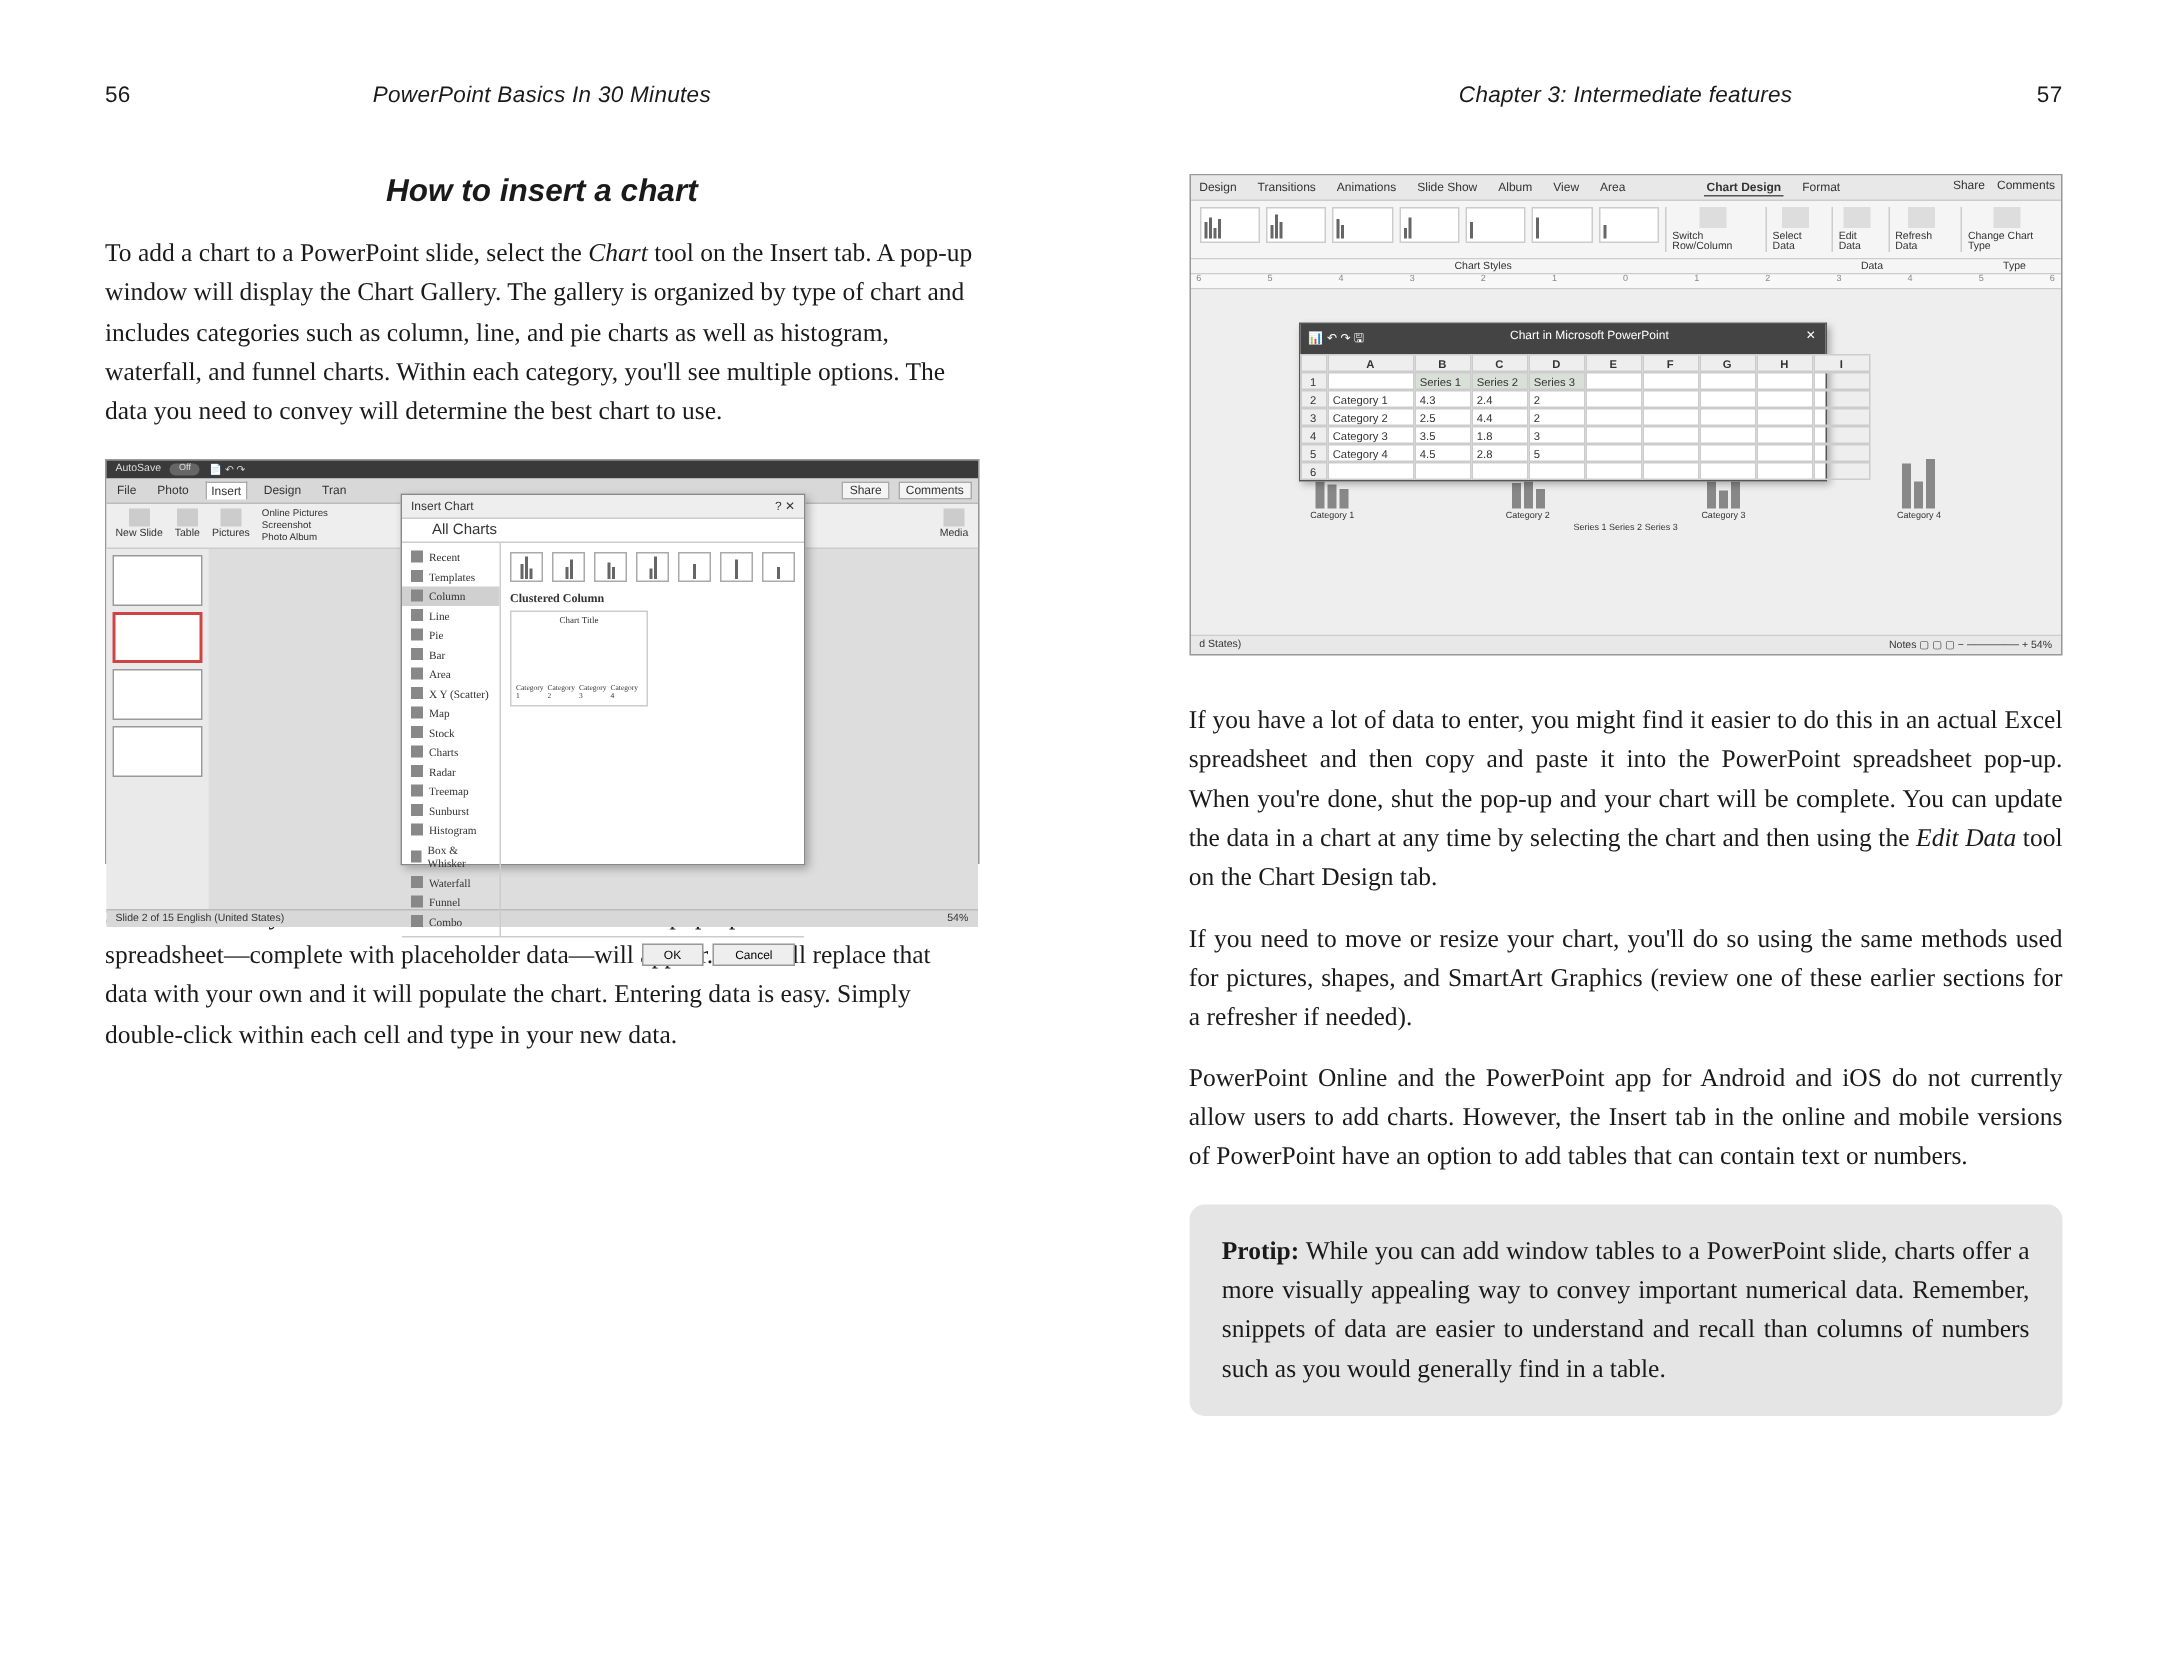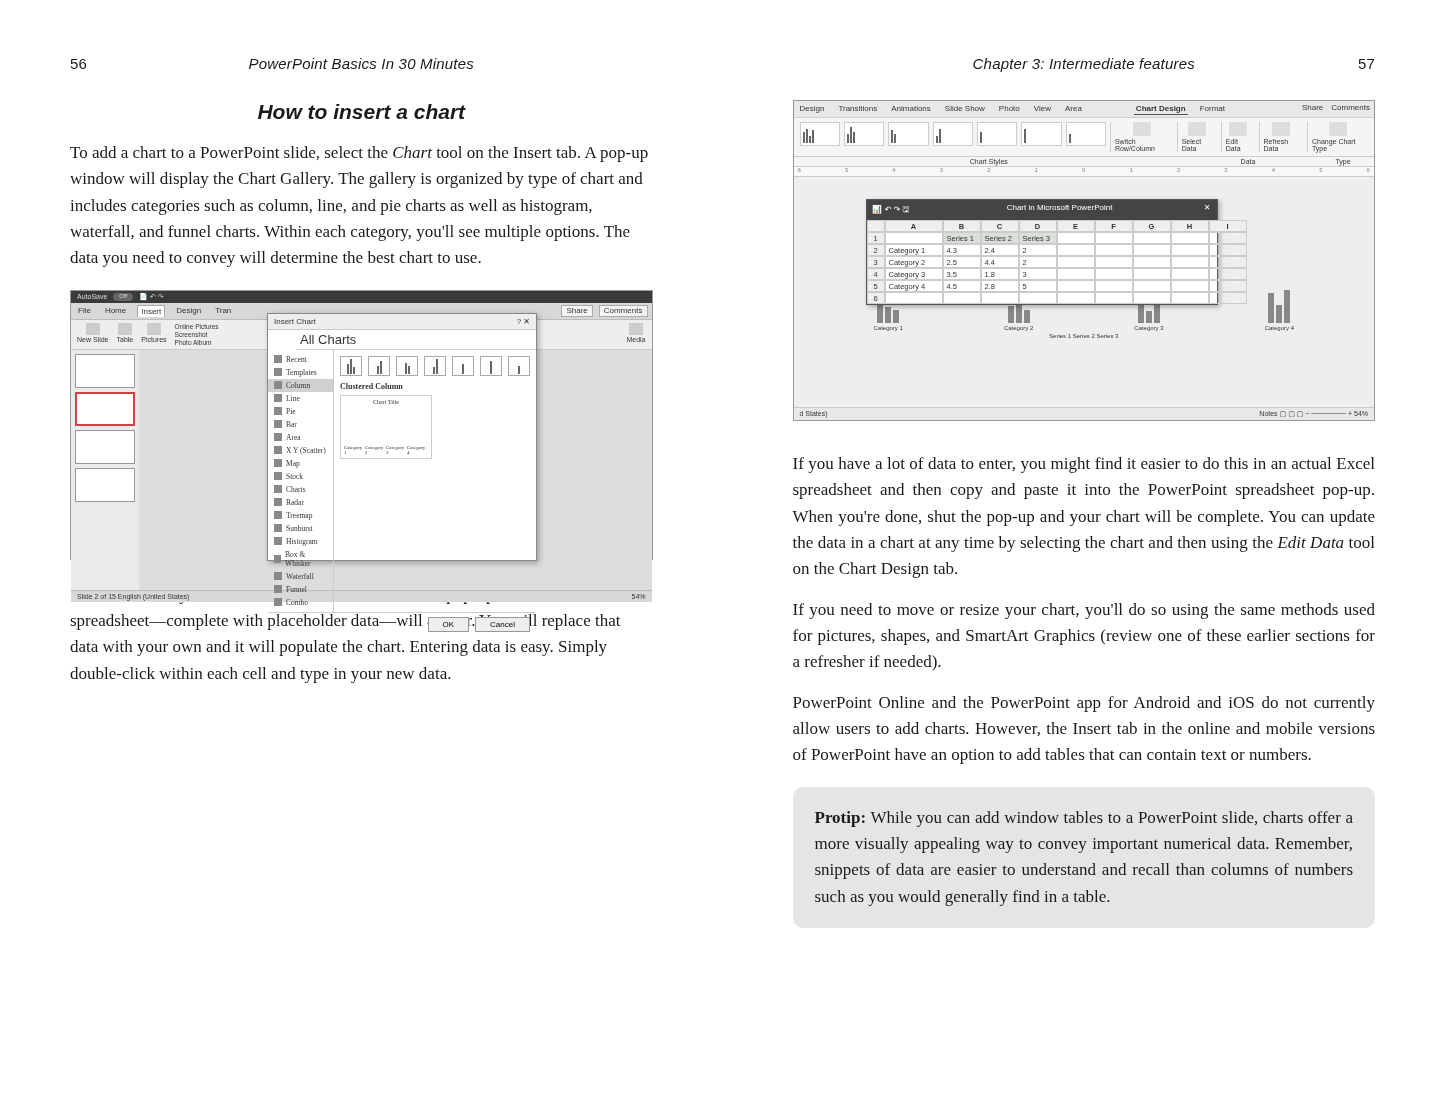--- a/index.html
+++ b/index.html
@@ -1,19 +1,19 @@
 <!DOCTYPE html>
 <html><head>
 <meta charset="utf-8">
 <style>
   * { box-sizing: border-box; margin: 0; padding: 0; }
   body { background: #fff; font-family: Georgia, 'Times New Roman', serif; color: #1a1a1a; }
   .spread { display: flex; width: 1445px; height: 1104px; margin: 0 auto; }
   .page { flex: 1; padding: 55px 70px 55px 70px; position: relative; }
-  .header-row { display: flex; justify-content: space-between; align-items: baseline; font-family: Arial, sans-serif; font-size: 15px; margin-bottom: 28px; letter-spacing: 0.2px; }
+  .header-row { display: flex; justify-content: space-between; align-items: baseline; font-family: Arial, sans-serif; font-size: 15px; margin-bottom: 44px; letter-spacing: 0.2px; }
   .header-row .center { flex: 1; text-align: center; font-style: italic; }
   .header-row .num { width: 30px; }
   .section-title { font-family: Arial, sans-serif; font-weight: bold; font-style: italic; font-size: 21px; text-align: center; margin: 8px auto 16px; }
   p.body { font-size: 17px; line-height: 1.55; margin-bottom: 14px; }
   p.justify { text-align: justify; }
   .figure { margin: 18px 0 22px; border: 1px solid #999; background: #e6e6e6; font-family: Arial, sans-serif; font-size: 8px; color: #333; }
   .ribbon { background: #d8d8d8; padding: 2px 4px; display: flex; gap: 8px; border-bottom: 1px solid #bbb; font-size: 8px; }
   .ribbon .tab { padding: 1px 3px; }
   .ribbon .tab.active { background: #fff; border: 1px solid #aaa; border-bottom: none; }
   .fig1-body { display: flex; height: 240px; background: #f3f3f3; }
@@ -94,21 +94,21 @@
     <p class="body">To add a chart to a PowerPoint slide, select the <em>Chart</em> tool on the Insert tab. A pop-up window will display the Chart Gallery. The gallery is organized by type of chart and includes categories such as column, line, and pie charts as well as histogram, waterfall, and funnel charts. Within each category, you'll see multiple options. The data you need to convey will determine the best chart to use.</p>
 
     <div class="figure fig-wrap" style="height:270px;">
       <div class="autosave-row">
         <span>AutoSave</span>
         <span style="background:#666;border-radius:6px;padding:0 6px;font-size:6px;">Off</span>
         <span>📄 ↶ ↷</span>
       </div>
       <div class="ribbon">
         <span class="tab">File</span>
-        <span class="tab">Home</span>
+        <span class="tab">Photo</span>
         <span class="tab active">Insert</span>
         <span class="tab">Design</span>
         <span class="tab">Tran</span>
         <div class="right-tools">
           <span class="share-btn">Share</span>
           <span class="share-btn">Comments</span>
         </div>
       </div>
       <div class="toolbar-row">
         <div class="tb-item">
@@ -147,21 +147,21 @@
       <div class="status-bar">
         <span>Slide 2 of 15    English (United States)</span>
         <span>54%</span>
       </div>
 
       <div class="dialog">
         <div class="dialog-header">
           <span>Insert Chart</span>
           <span>?  ✕</span>
         </div>
-        <div style="padding:2px 4px;border-bottom:1px solid #ccc;font-size:13px;margin-left:28px;">All Charts</div>
+        <div style="padding:2px 20px;border-bottom:1px solid #ccc;font-size:10px;">All Charts</div>
         <div class="dialog-body">
           <div class="cat-list">
             <div class="item">
                 <span class="ico"></span>
                 <span>Recent</span>
               </div>
             <div class="item">
                 <span class="ico"></span>
                 <span>Templates</span>
               </div>
@@ -313,21 +313,21 @@
       <span class="center">Chapter 3: Intermediate features</span>
       <span class="num" style="text-align:right;">57</span>
     </div>
 
     <div class="figure2">
       <div class="ribbon2">
         <span class="t">Design</span>
         <span class="t">Transitions</span>
         <span class="t">Animations</span>
         <span class="t">Slide Show</span>
-        <span class="t">Photo</span>
+        <span class="t">Album</span>
         <span class="t">View</span>
         <span class="t">Area</span>
         <span class="t active">Chart Design</span>
         <span class="t">Format</span>
         <div class="ribbon2-right">
           <span>Share</span>
           <span>Comments</span>
         </div>
       </div>
       <div class="tool-row">

